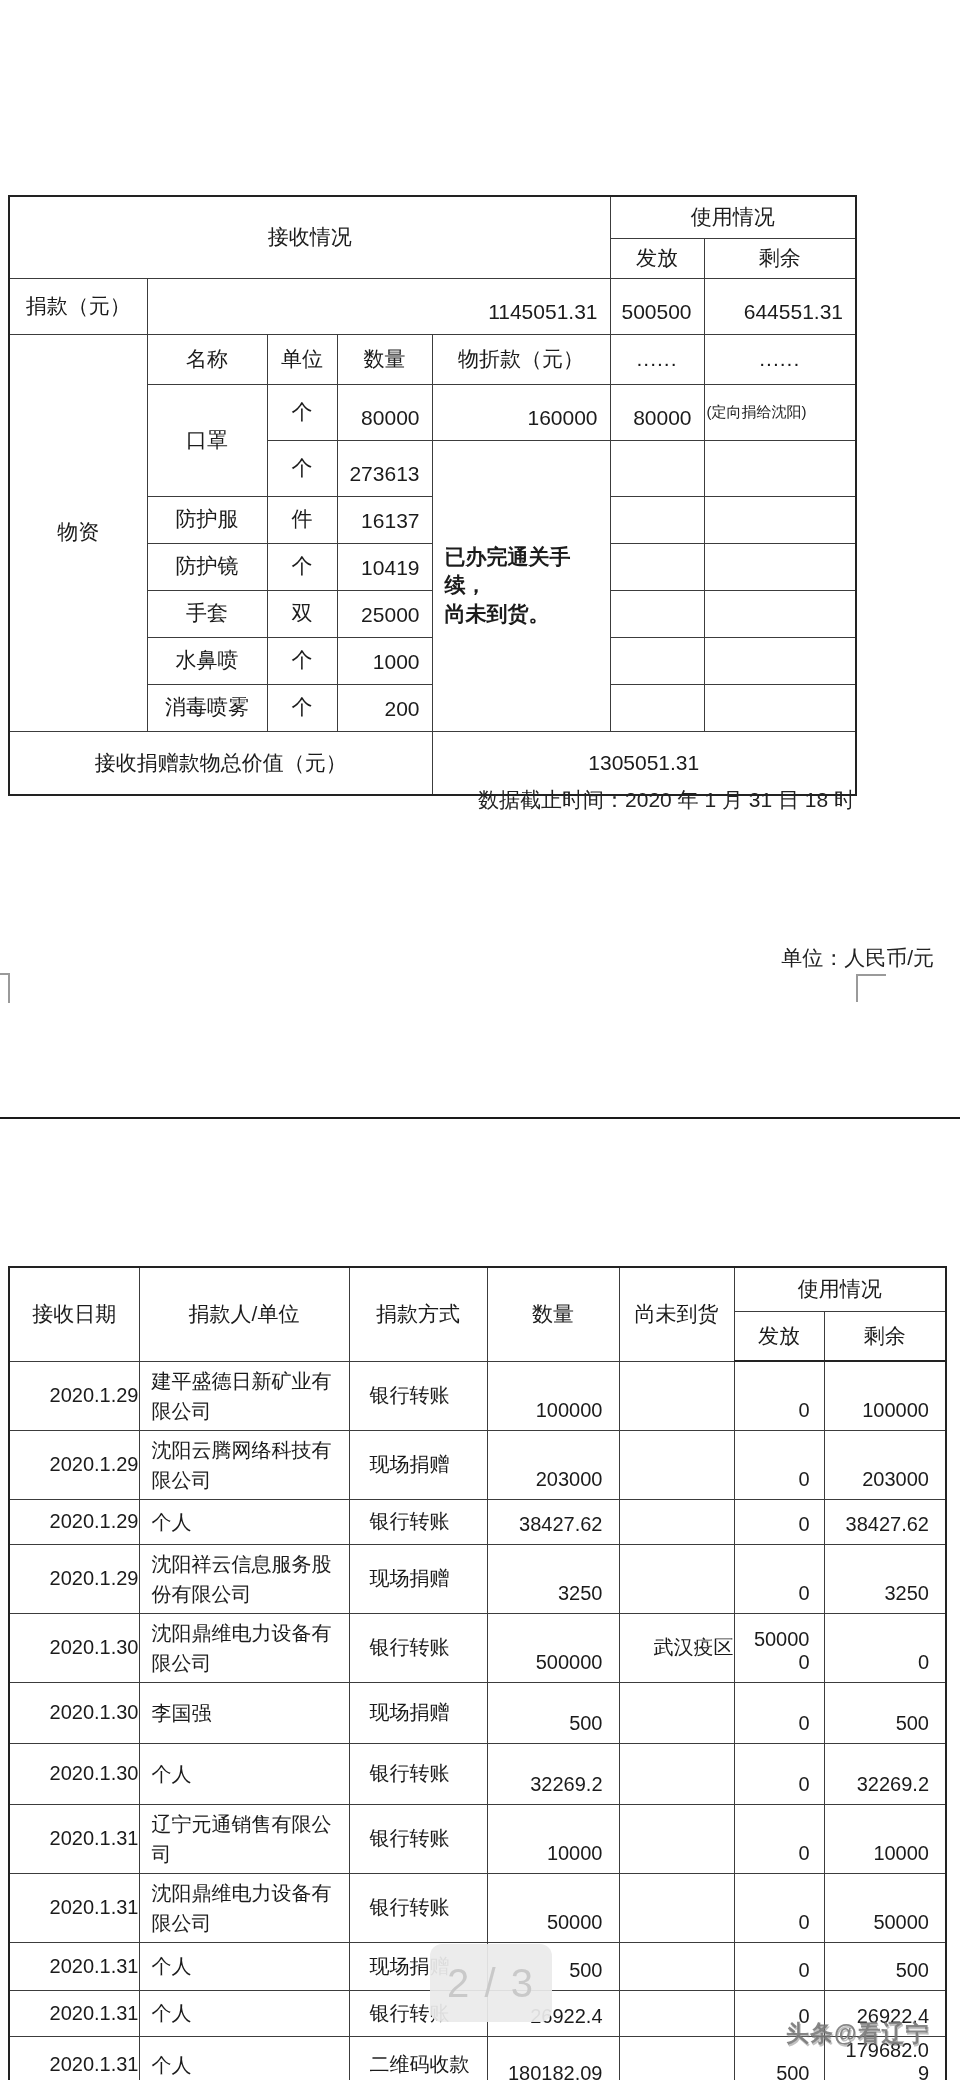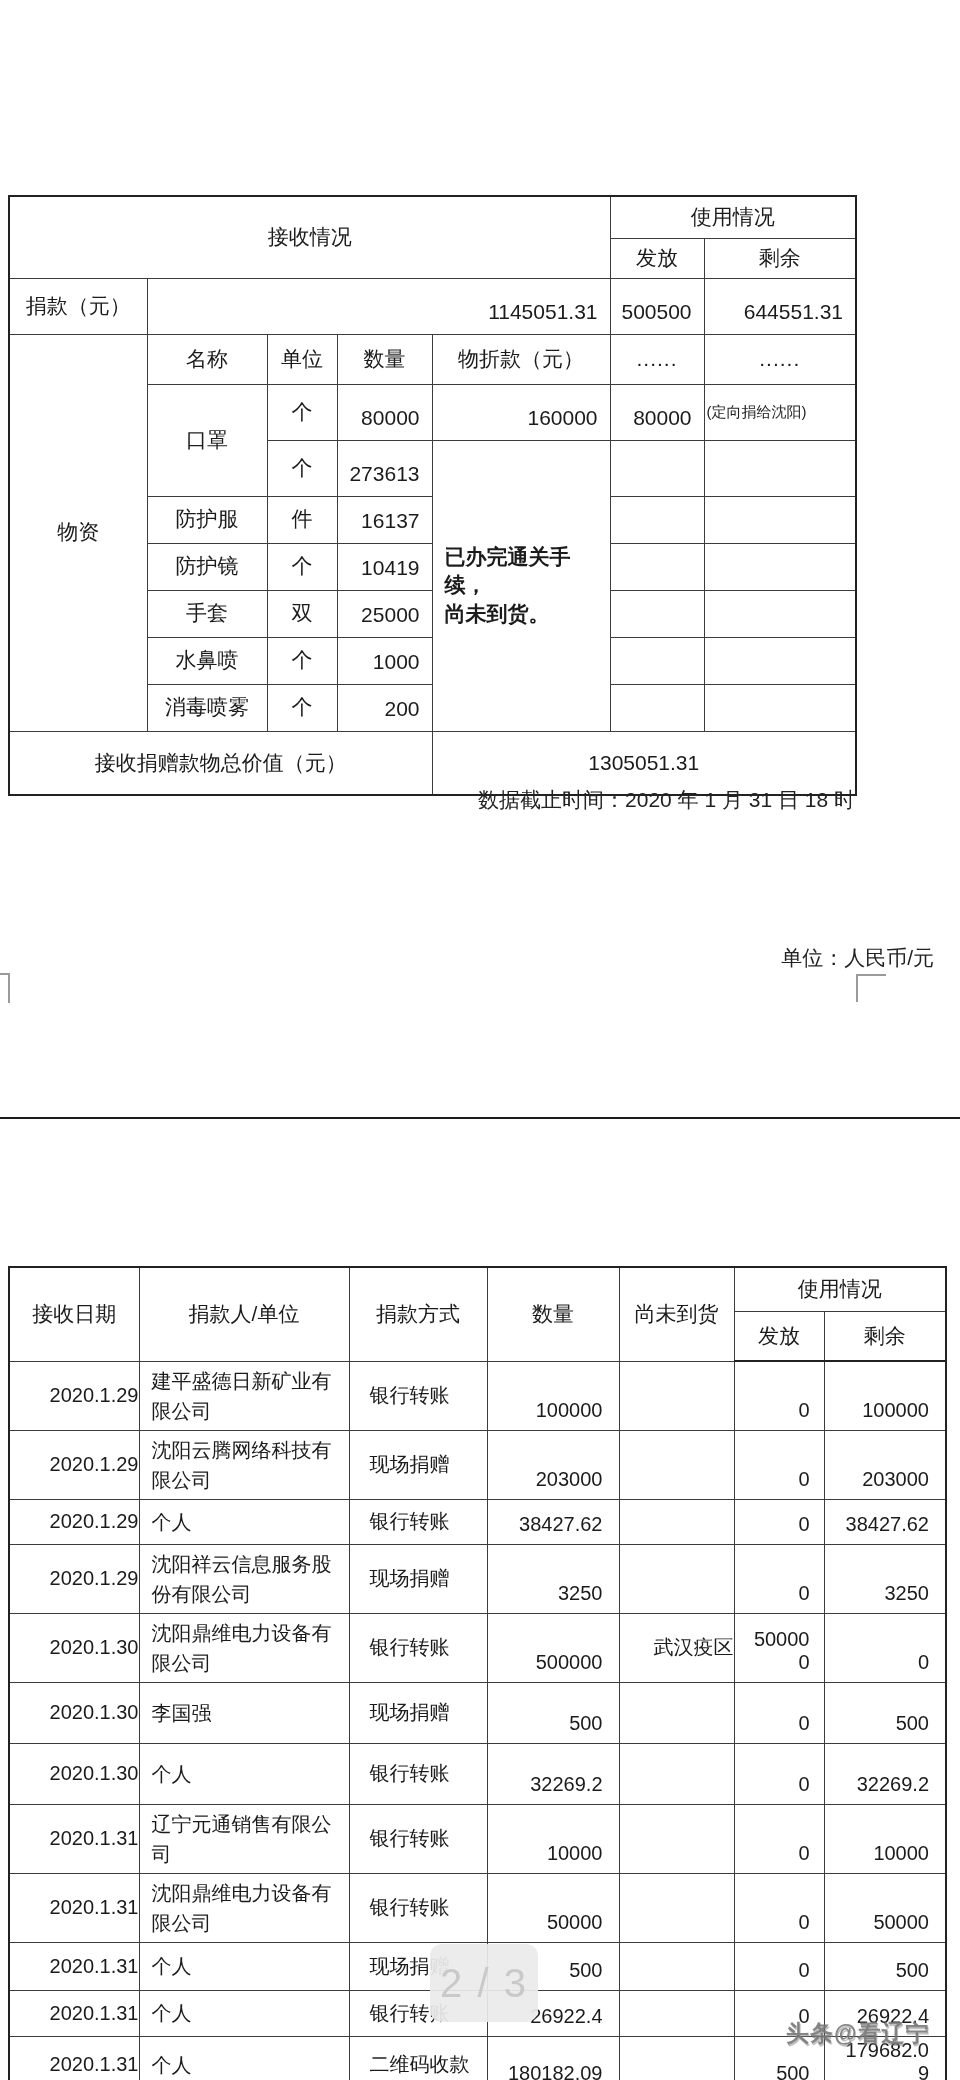--- a/index.html
+++ b/index.html
@@ -40,21 +40,21 @@
   .int-cell { text-align:right; }
   .dots { text-align:center; letter-spacing:1px; }
 
   
   #crop-left  { position:absolute; left:0;   top:973px; width:10px; height:30px;
                 border-top:2px solid #9a9a9a; border-right:2px solid #9a9a9a; }
   #crop-right { position:absolute; left:856px; top:974px; width:30px; height:28px;
                 border-top:2px solid #9a9a9a; border-left:2px solid #9a9a9a; }
   #page-divider { position:absolute; left:0; top:1117px; width:960px; height:2px; background:#1a1a1a; }
 
-  #page-pill { position:absolute; left:430px; top:1944px; width:108px; height:78px;
+  #page-pill { position:absolute; left:430px; top:1944px; width:122px; height:78px;
                background:rgba(235,235,235,0.93); border-radius:12px;
                display:flex; align-items:center; justify-content:center;
                font-size:40px; color:#c9c9c9; letter-spacing:2px; z-index:5; }
   #watermark { position:absolute; left:786px; top:2018px; font-size:23px; font-weight:700;
                color:rgba(118,118,118,0.88); letter-spacing:1px; z-index:6;
                text-shadow:1px 2px 0 rgba(118,118,118,0.45); white-space:nowrap; }
 </style>
 </head>
 <body>
 

